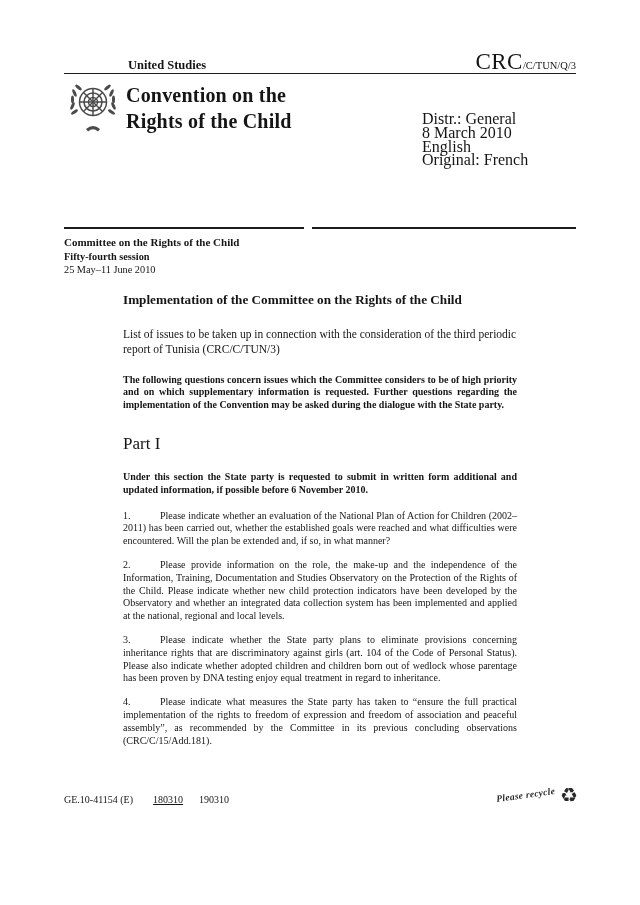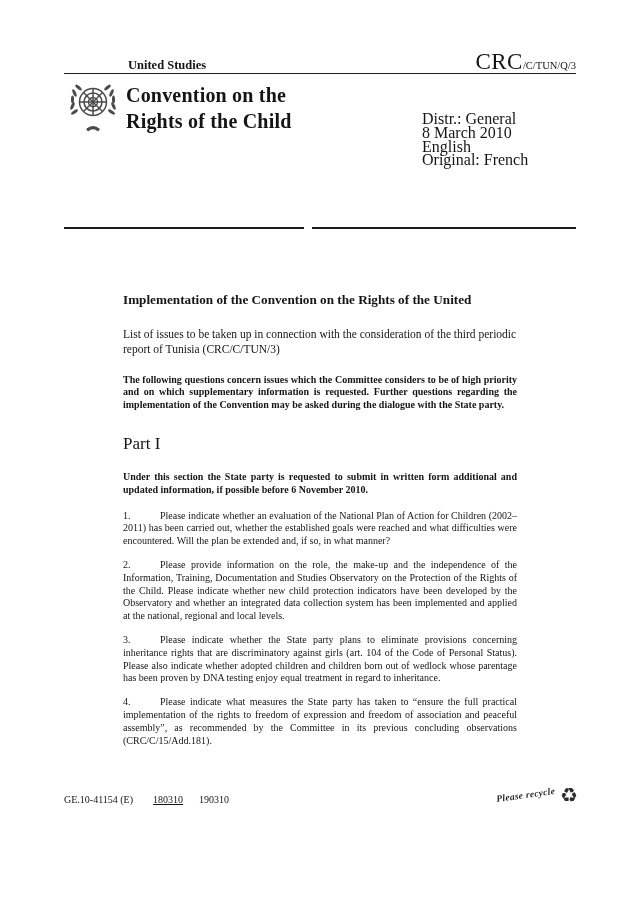--- a/index.html
+++ b/index.html
@@ -119,23 +119,28 @@
   <div class="distr">
     <div>Distr.: General</div>
     <div>8 March 2010</div>
     <div>English</div>
     <div>Original: French</div>
   </div>
 
   <div class="rule-mid-a"></div>
   <div class="rule-mid-b"></div>
 
+  <div class="committee">
+    <div class="c1">Committee on the Rights of the Child</div>
+    <div class="c2">Fifty-fourth session</div>
+    <div class="c3">25 May–11 June 2010</div>
+  </div>
 
   <div class="content">
-    <div class="doc-title">Implementation of the Convention on the Rights of the United</div>
+    <div class="doc-title">Implementation of the Committee on the Rights of the Child</div>
     <div class="doc-subtitle">List of issues to be taken up in connection with the consideration of the third periodic report of Tunisia (CRC/C/TUN/3)</div>
     <p class="intro">The following questions concern issues which the Committee considers to be of high priority and on which supplementary information is requested. Further questions regarding the implementation of the Convention may be asked during the dialogue with the State party.</p>
 
     <div class="part-heading">Part I</div>
     <p class="instruction">Under this section the State party is requested to submit in written form additional and updated information, if possible before 6 November 2010.</p>
 
     <p class="numbered"><span class="pnum">1.</span><span>Please indicate whether an evaluation of the National Plan of Action for Children (2002–2011) has been carried out, whether the established goals were reached and what difficulties were encountered. Will the plan be extended and, if so, in what manner?</span></p>
 
     <p class="numbered"><span class="pnum">2.</span><span>Please provide information on the role, the make-up and the independence of the Information, Training, Documentation and Studies Observatory on the Protection of the Rights of the Child. Please indicate whether new child protection indicators have been developed by the Observatory and whether an integrated data collection system has been implemented and applied at the national, regional and local levels.</span></p>
 

